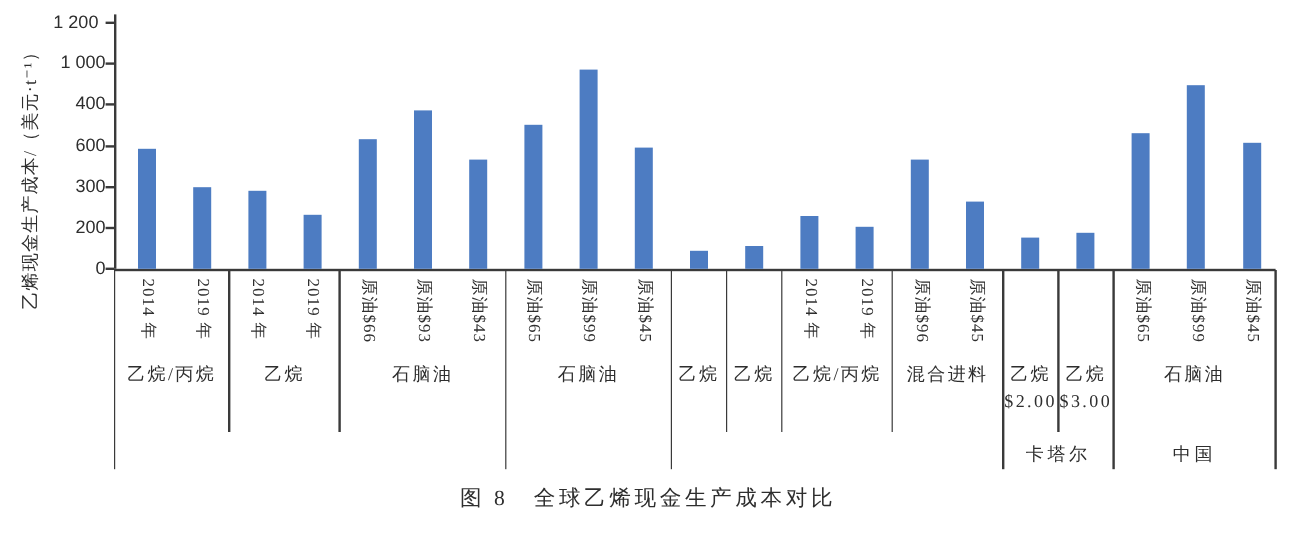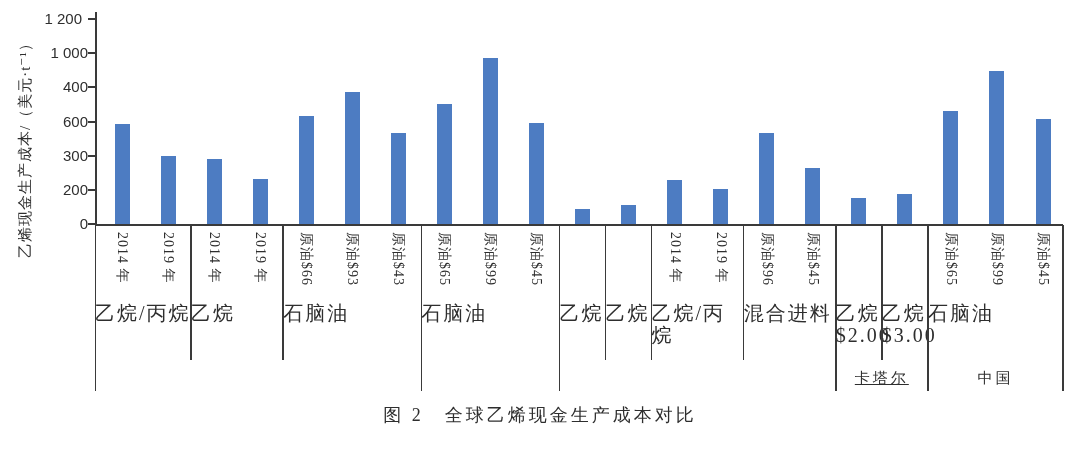--- a/index.html
+++ b/index.html
@@ -16,21 +16,21 @@
   .tick-mark{position:absolute;height:2px;background:#3a3a3a;}
   .axis-line{position:absolute;background:#3a3a3a;}
   .bar{position:absolute;}
   .rot-label{
     position:absolute;transform:rotate(90deg);transform-origin:0 0;
     white-space:nowrap;font-size:14px;letter-spacing:1px;color:#2e2e2e;
     font-family:"Liberation Serif","DejaVu Serif",serif;line-height:16px;
   }
   .vline{position:absolute;width:1.5px;background:#3a3a3a;}
   .cell-label{
-    position:absolute;text-align:left;font-size:20px;letter-spacing:2px;
+    position:absolute;text-align:center;font-size:15px;letter-spacing:2px;
     white-space:pre-line;line-height:22px;color:#2e2e2e;
     font-family:"Liberation Serif","DejaVu Serif",serif;
   }
   .region-label{
     position:absolute;text-align:center;font-size:15px;letter-spacing:3px;color:#2e2e2e;
     font-family:"Liberation Serif","DejaVu Serif",serif;
   }
   .caption{
     position:absolute;left:0;width:1080px;top:403px;text-align:center;
     font-size:18px;letter-spacing:3px;color:#2e2e2e;
@@ -115,17 +115,17 @@
       <div class="vline" style="left: 835.025px; top: 225px; height: 166px; background: rgb(58, 58, 58);"></div>
       <div class="cell-label" style="left: 835.775px; top: 302px; width: 46.05px;">乙烷
 $2.00</div>
       <div class="vline" style="left: 881.075px; top: 225px; height: 135px; background: rgb(58, 58, 58);"></div>
       <div class="cell-label" style="left: 881.825px; top: 302px; width: 46.05px;">乙烷
 $3.00</div>
       <div class="vline" style="left: 927.125px; top: 225px; height: 166px; background: rgb(58, 58, 58);"></div>
       <div class="cell-label" style="left: 927.875px; top: 302px; width: 135.125px;">石脑油</div>
       <div class="vline" style="left: 1062.25px; top: 225px; height: 166px; background: rgb(58, 58, 58);"></div>
       <div class="vline" style="left: 94.5px; top: 225px; height: 166px; background: rgb(58, 58, 58);"></div>
-      <div class="region-label" style="left: 835.775px; top: 369px; width: 92.1px; text-decoration: underline;">卡塔尔</div>
+      <div class="region-label" style="left: 835.775px; top: 369px; width: 92.1px;">卡塔尔</div>
       <div class="region-label" style="left: 927.875px; top: 369px; width: 135px;">中国</div>
     </div>
-  <div class="caption">图 2　全球乙烯现金生产成本对比</div>
+  <div class="caption">图 8　全球乙烯现金生产成本对比</div>
 </div>
 
 </body></html>

